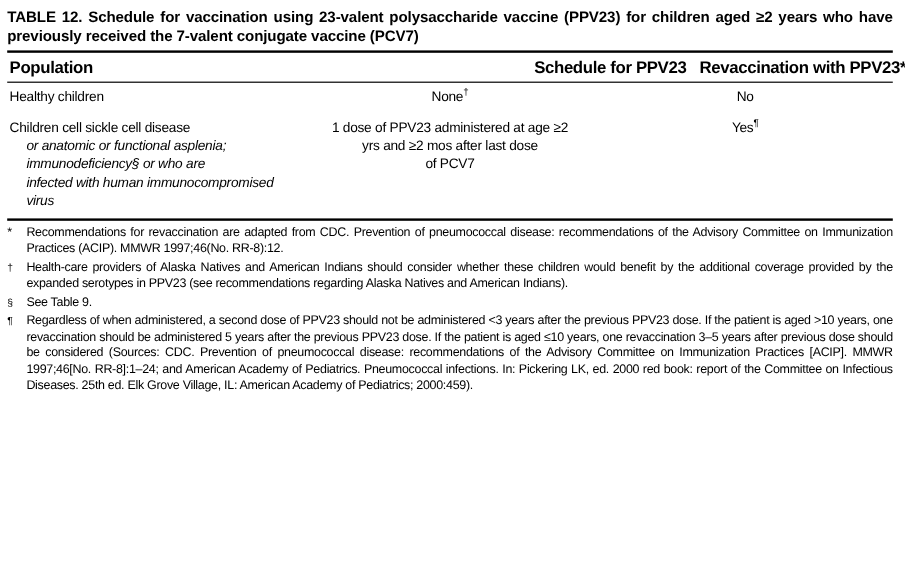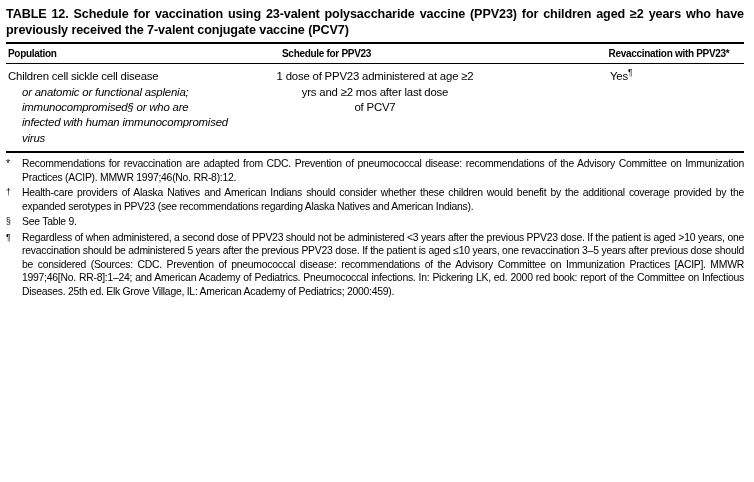--- a/index.html
+++ b/index.html
@@ -38,28 +38,28 @@
     border-top: 1px solid #000;
     margin: 0;
     height: 0;
   }
   table.sched {
     width: 100%;
     border-collapse: collapse;
     table-layout: fixed;
   }
   table.sched th {
-    font-size: 10px;
+    font-size: 14px;
     font-weight: bold;
     padding: 3px 2px 4px 2px;
     vertical-align: bottom;
     letter-spacing: -0.3px;
   }
   table.sched th.c1 { text-align: left; width: 270px; }
-  table.sched th.c2 { text-align: left; width: 290px; }
+  table.sched th.c2 { text-align: right; width: 290px; }
   table.sched th.c3 { text-align: center; width: 186px; }
   table.sched td {
     font-size: 11.4px;
     vertical-align: top;
     padding: 5px 2px 5px 2px;
     line-height: 1.35;
     letter-spacing: -0.2px;
   }
   td.c1 { text-align: left; }
   td.c2 { text-align: center; }
@@ -115,26 +115,37 @@
           <th class="c3">Revaccination with PPV23*</th>
         </tr>
       </thead>
     </table>
   </div>
 
   <div class="rule-thin"></div>
 
   <table class="sched">
     <tbody>
+      <tr>
+        <td class="c1">
+          <span>Healthy children</span>
+        </td>
+        <td class="c2">
+          <span>None</span><sup>†</sup>
+        </td>
+        <td class="c3">
+          <span>No</span>
+        </td>
+      </tr>
 
       <tr>
         <td class="c1">
           <span>Children cell sickle cell disease</span>
           <span class="indent1">or anatomic or functional asplenia;</span>
-          <span class="indent1">immunocompromised§ or who are</span>
+          <span class="indent1">immunodeficiency§ or who are</span>
           <span class="indent1">infected with human immunocompromised virus</span>
         </td>
         <td class="c2">
           <span>1 dose of PPV23 administered at age ≥2</span><br>
           <span>yrs and ≥2 mos after last dose</span><br>
           <span>of PCV7</span>
         </td>
         <td class="c3">
           <span>Yes</span><sup>¶</sup>
         </td>

